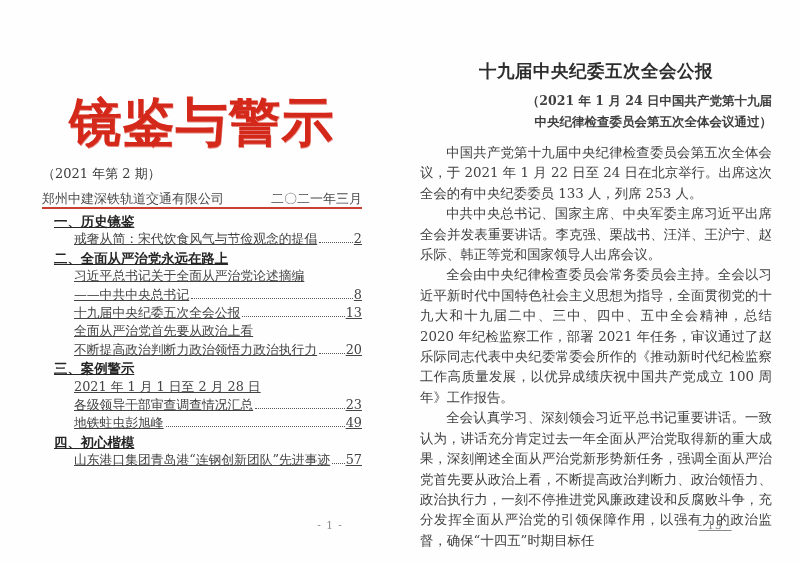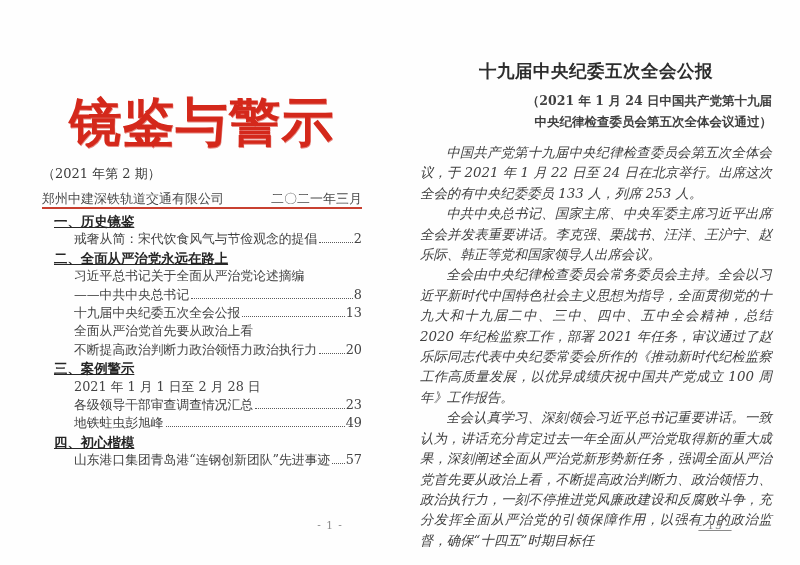--- a/index.html
+++ b/index.html
@@ -40,21 +40,21 @@
   .toc-row {
     display: flex; align-items: baseline;
     height: 18.4px; line-height: 18.4px;
     font-size: 12.8px; color: #434343;
     white-space: nowrap;
   }
   .toc-section {
     font-weight: bold; color: #262626;
     padding-left: 12px; font-size: 13.4px; text-decoration: underline;
   }
-  .toc-item { padding-left: 32px; }
+  .toc-item { padding-left: 32px; text-decoration: underline; }
   .toc-item .dots {
     flex: 1 1 auto;
     border-bottom: 1.6px dotted #5a5a5a;
     margin: 0 1px 3px 2px;
     min-width: 8px;
   }
   .toc-item .pg { flex: 0 0 auto; color: #434343; }
 
   .folio {
     position: absolute; top: 519px;
@@ -75,21 +75,21 @@
     letter-spacing: 0.5px; white-space: nowrap;
   }
   .doc-subtitle {
     position: absolute; top: 91px; left: 0; right: 0;
     text-align: right; font-size: 12.5px; line-height: 20.5px;
     color: #404040; font-weight: bold;
   }
   .doc-body {
     position: absolute; top: 143px; left: 0; right: 0;
     font-size: 13.4px; line-height: 20.4px;
-    text-align: justify; color: #404040; font-style: italic;
+    text-align: justify; color: #404040;
   }
   .doc-body p { margin: 0; text-indent: 1.95em; }
 </style>
 </head>
 <body>
 
 <div class="spread">
 
   <div class="page-left">
 

